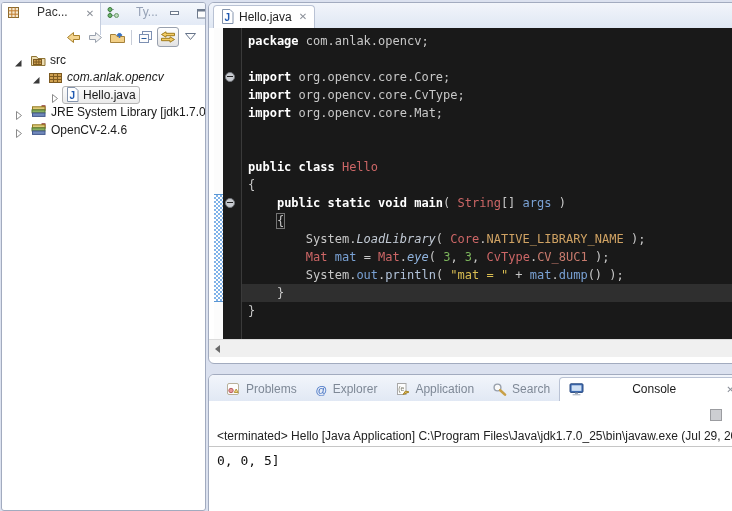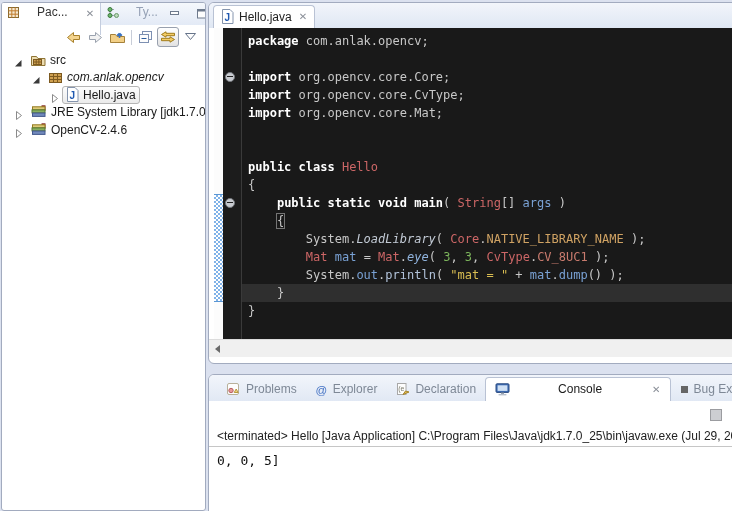--- a/index.html
+++ b/index.html
@@ -286,21 +286,30 @@
           <span>Explorer</span>
         </div>
         <div class="ctab">
           <span class="cicon">
             <svg width="15" height="14">
               <rect x="2.5" y="1.5" width="8.5" height="11" fill="#fdfdfd" stroke="#a8a8a8"></rect>
               <text x="3.2" y="8.5" font-size="7" fill="#7a7a6a" font-family="Liberation Sans,sans-serif">(e</text>
               <path d="M8 12.5 l6 -2.5 -3.5 -1 Z" fill="#e8c050" stroke="#a5842a"></path>
             </svg>
           </span>
-          <span>Declaration</span>
+          <span>Application</span>
+        </div>
+        <div class="ctab">
+          <span class="cicon">
+            <svg width="15" height="14">
+              <circle cx="5.5" cy="5.5" r="3.4" fill="#f8f8f8" stroke="#98a0ac" stroke-width="1.4"></circle>
+              <path d="M8.2 8.2 L13 12.6" stroke="#c8a048" stroke-width="2.6" stroke-linecap="round"></path>
+            </svg>
+          </span>
+          <span>Search</span>
         </div>
         <div class="ctab selected">
           <span class="cicon">
             <svg width="15" height="13">
               <rect x="1" y="0.8" width="13" height="8.6" rx="1" fill="#3f6db4" stroke="#2a4a80"></rect>
               <rect x="2.6" y="2.3" width="9.8" height="5.6" fill="#cfe0f4"></rect>
               <rect x="6" y="9.6" width="3" height="1.4" fill="#98a2b0"></rect>
               <rect x="3.6" y="11" width="7.8" height="1.4" fill="#b8c0cc"></rect>
             </svg>
           </span>

